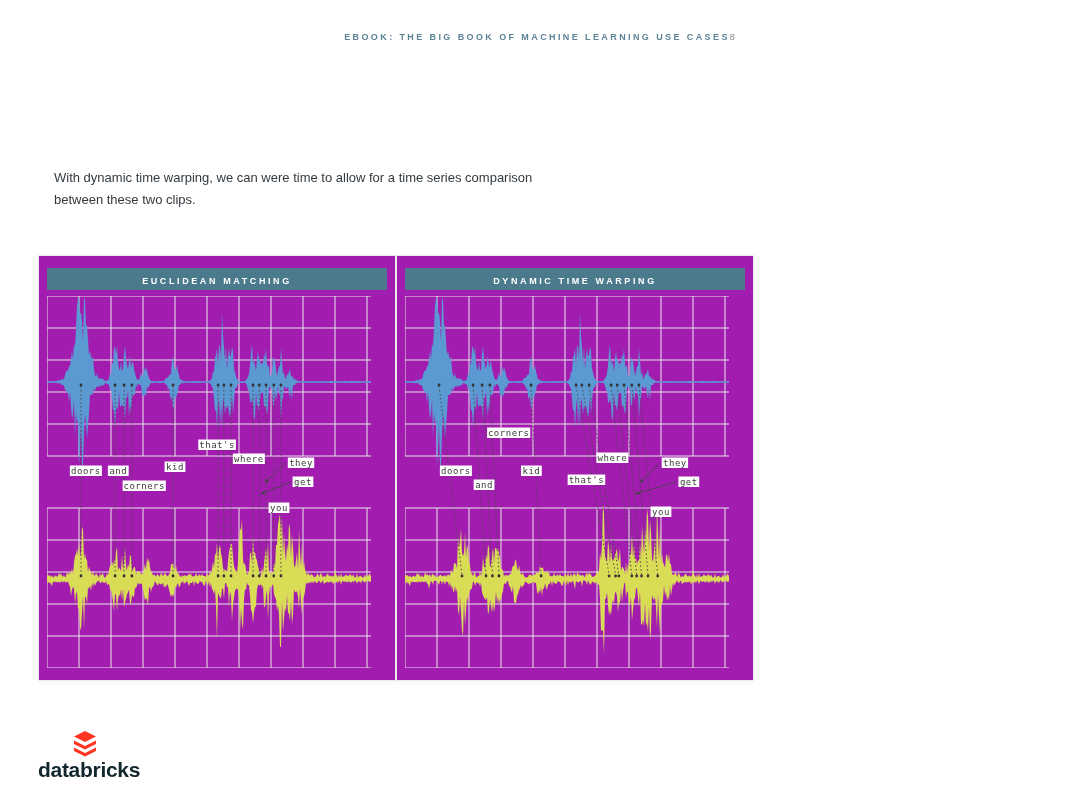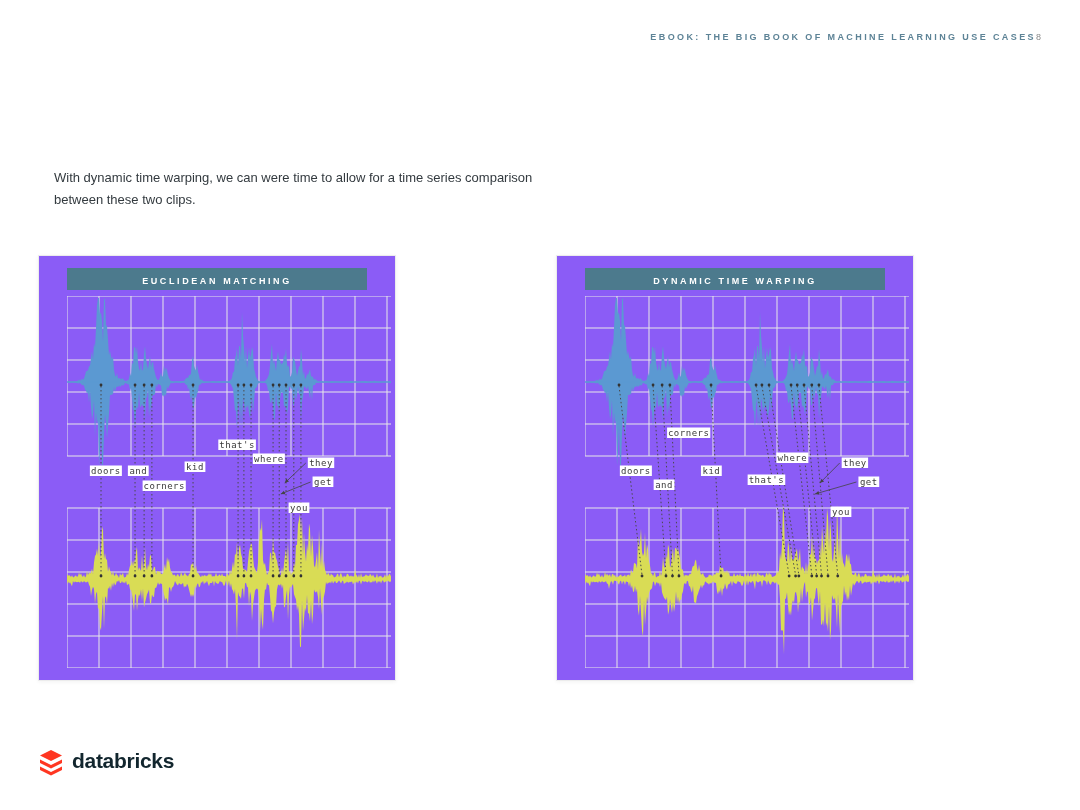--- a/index.html
+++ b/index.html
@@ -7,21 +7,21 @@
   .page {
     position:relative;
     width:1080px; height:810px;
     background:#ffffff;
     font-family:"Liberation Sans", sans-serif;
     overflow:hidden;
   }
   
   .doc-header {
     position:absolute; top:32px; left:38px; right:38px;
-    display:flex; justify-content:flex-end; align-items:center;
+    display:flex; justify-content:center; align-items:center;
   }
   .doc-header .ebook-title {
     font-size:9px; font-weight:bold; letter-spacing:2.4px;
     color:#5d8396; text-transform:uppercase;
   }
   .doc-header .page-number {
     font-size:9px; color:#8a8a8a; letter-spacing:1px;
   }
   
   .columns {
@@ -30,39 +30,39 @@
   .col-left { width:502px; }
   .col-right { width:486px; margin-left:16px; }
   .columns p {
     font-size:13px; line-height:21.5px; color:#333a3f;
   }
   
   .figures {
     position:absolute; top:255px; left:38px; display:flex;
   }
   .figure-card {
-    width:358px; background:#8b5cf6;
+    width:358px; background:#a21caf;
     border:1px solid #ececec;
     box-shadow:0 1px 4px rgba(0,0,0,0.05);
-    padding:12px 28px;
-  }
-  .figure-card + .figure-card { margin-left:160px; }
+    padding:12px 8px;
+  }
+  .figure-card + .figure-card { }
   .figure-titlebar {
     height:22px; line-height:22px; background:#4c7a8d;
     text-align:center; margin-bottom:6px;
   }
   .figure-titlebar span {
     color:#ffffff; font-size:9px; font-weight:600;
     letter-spacing:2.6px; text-transform:uppercase;
   }
   .figure-plot { display:block; }
   
   .footer-brand {
-    position:absolute; top:749px; left:38px;
-    display:flex; align-items:flex-start;
+    position:absolute; top:730px; left:38px;
+    display:flex; align-items:center;flex-direction:column;
   }
   .footer-brand svg { display:block; margin-right:8px; }
   .footer-brand .wordmark {
     font-size:21px; font-weight:bold; color:#12262e;
     letter-spacing:-0.3px;
   }
 </style>
 </head>
 <body>
 

